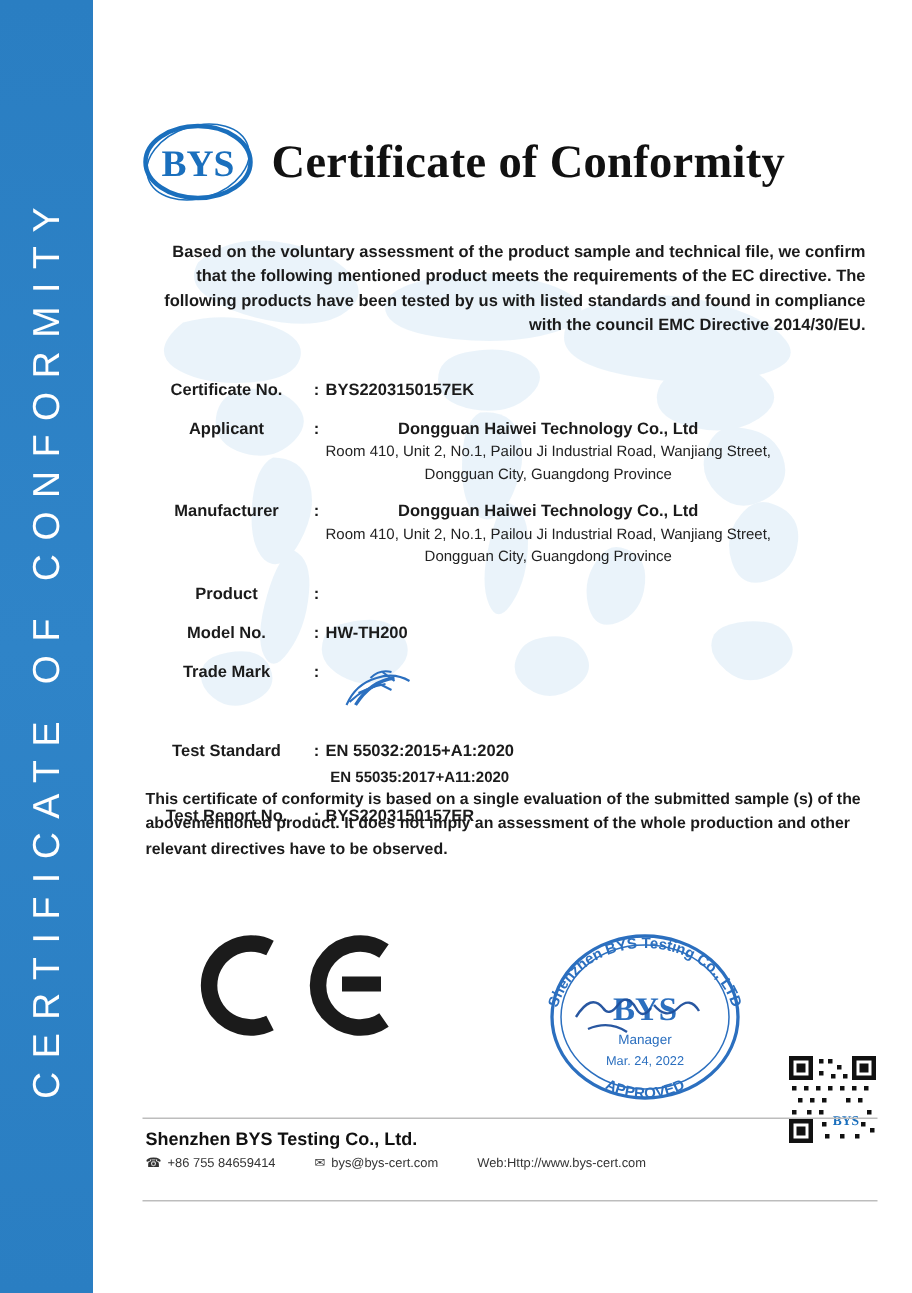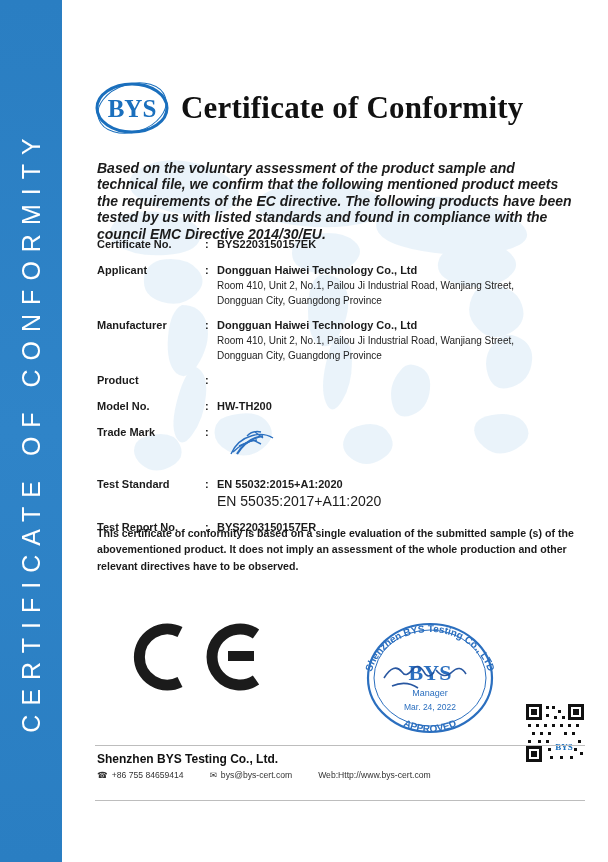--- a/index.html
+++ b/index.html
@@ -82,34 +82,34 @@
     color: #111111;
     margin-left: 12px;
     letter-spacing: 0.2px;
     white-space: nowrap;
   }
   .intro {
     position: absolute;
     left: 35px;
     top: 160px;
     width: 480px;
-    font-size: 14px;
+    font-size: 11px;
     font-weight: bold;
     line-height: 16.4px;
     color: #1b1b1b;
-    text-align: left;
-    font-style: italic;
+    text-align: right;
   }
   
   .details {
     position: absolute;
     left: 35px;
-    top: 236px;
+    top: 252px;
     width: 490px;
     font-size: 11px;
+    text-align: center;
   }
   .row {
     display: flex;
     align-items: flex-start;
     margin-bottom: 4px;
   }
   .row .label {
     width: 108px;
     flex: none;
     font-weight: bold;
@@ -131,22 +131,22 @@
   }
   .row .value .sub {
     font-weight: normal;
     font-size: 10px;
     line-height: 14.5px;
     display: block;
     color: #222;
   }
   .row.spaced { margin-top: 9px; }
   .row .value .line2 {
-    font-weight: normal;
-    font-size: 14px;
+    font-weight: bold;
+    font-size: 10px;
     line-height: 17px;
     display: block;
   }
   .trademark-mark {
     height: 38px;
     width: 80px;
     position: relative;
     margin-top: -2px;
   }
   .closing {

